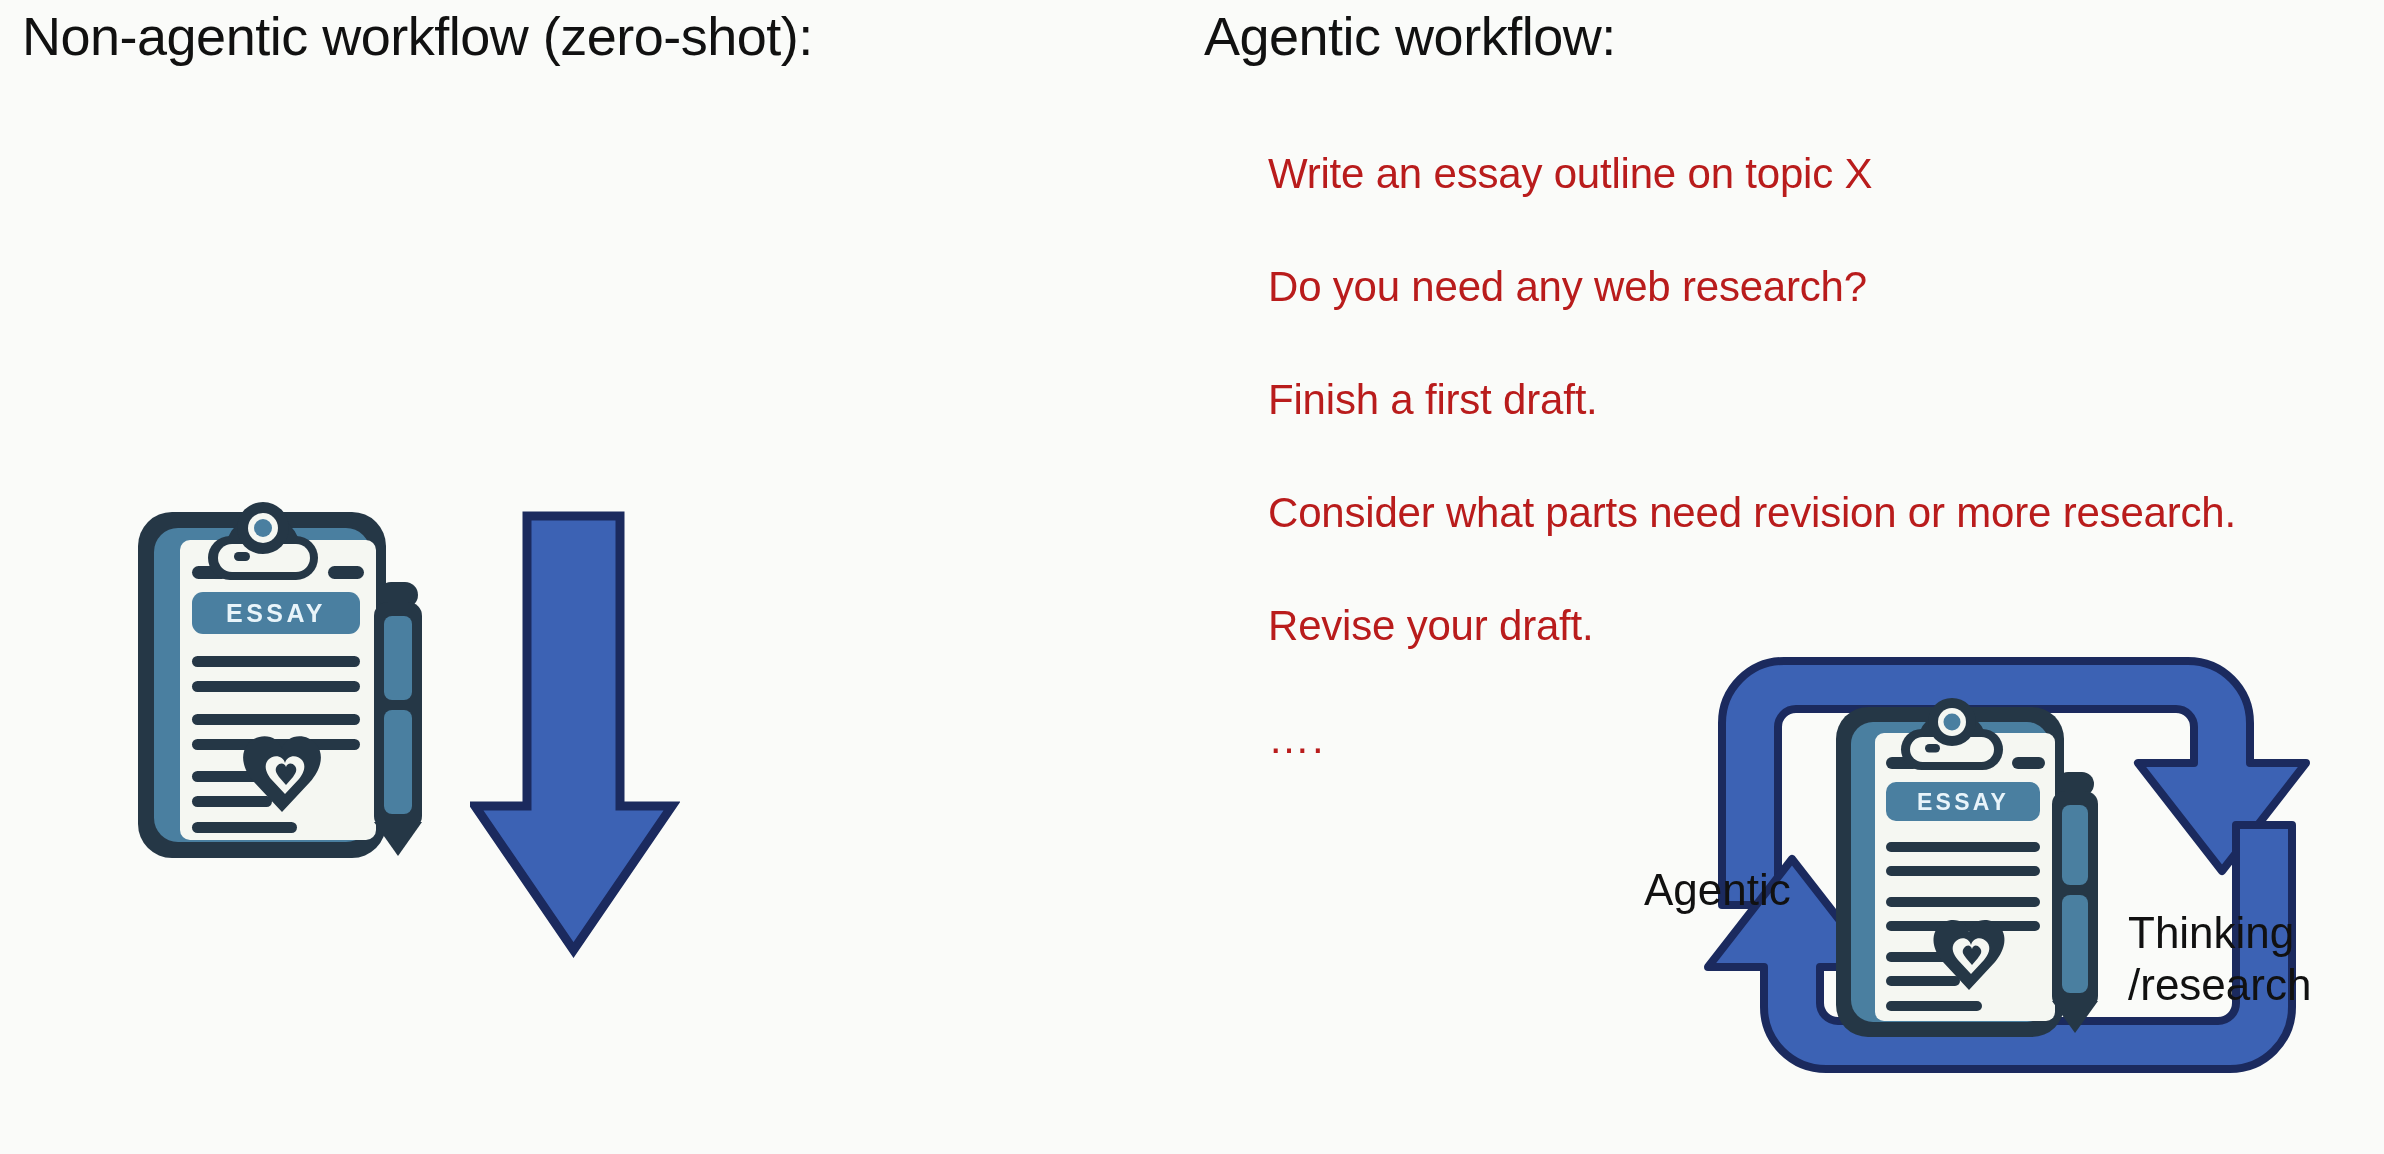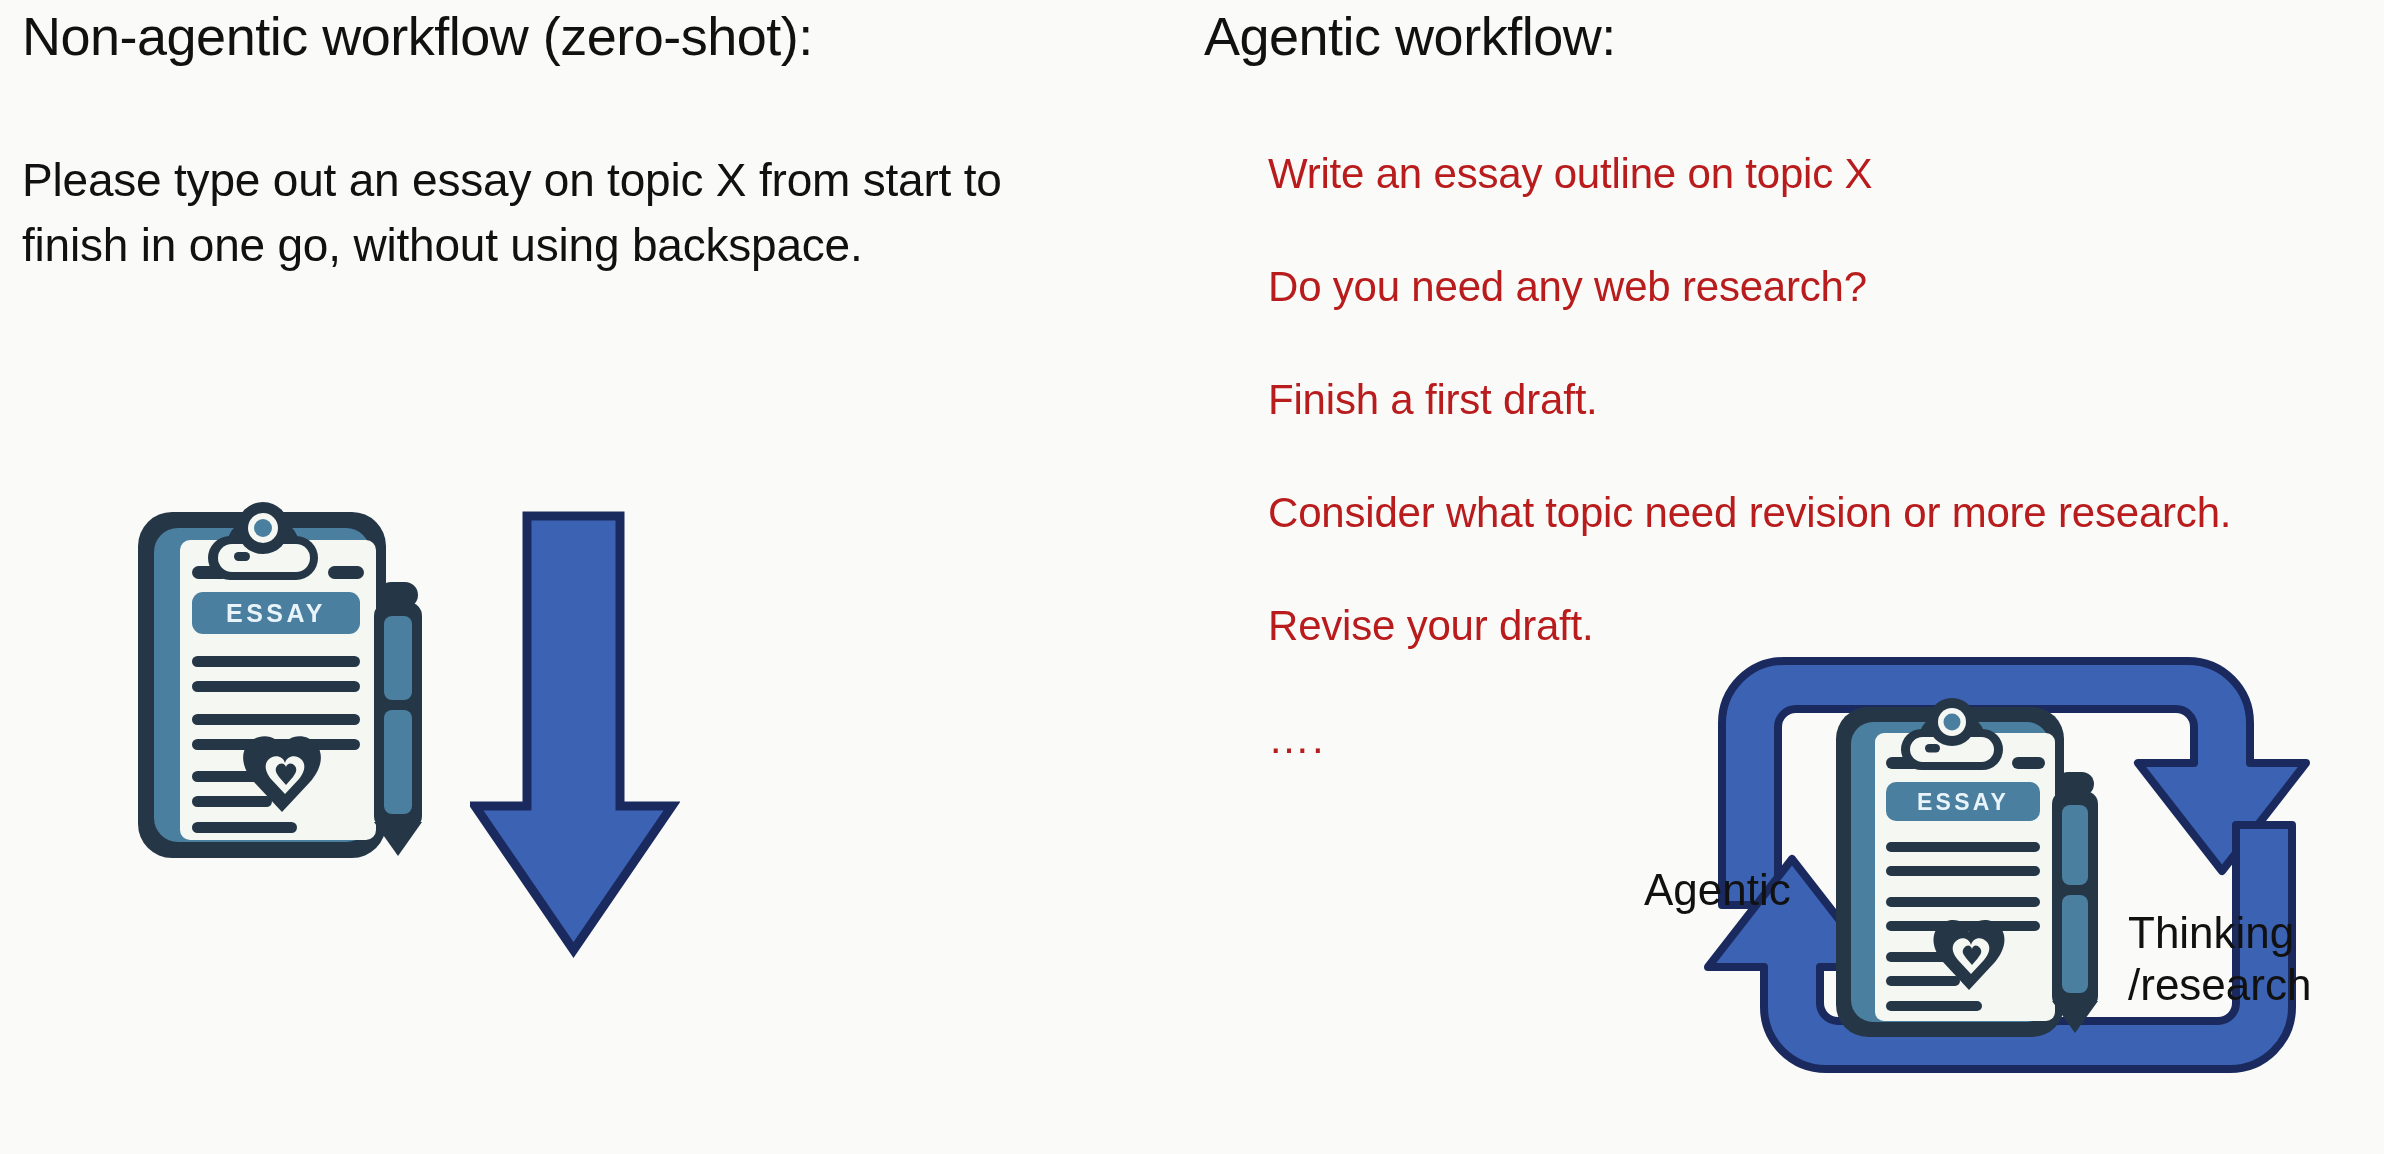--- a/index.html
+++ b/index.html
@@ -136,21 +136,20 @@
   #revise-label   { left: 14px;  top: 290px; }
   #thinking-label { left: 498px; top: 332px; line-height: 52px; white-space: normal; width: 270px; }
 </style>
 </head>
 <body>
 
 <div id="stage">
 
   <div class="col-heading" id="left-heading">Non-agentic workflow (zero-shot):</div>
 
-  <div id="left-prompt">Please type out an essay on topic X from start to finish in one go, without using backspace.</div>
 
   <div id="left-flow">
 
 
     <svg id="left-clipboard" viewBox="0 0 330 410">
 
       <rect x="8" y="42" width="248" height="346" rx="34" ry="34" fill="#253746"></rect>
       <rect x="24" y="58" width="216" height="314" rx="24" ry="24" fill="#4A7FA0"></rect>
 
       <rect x="50" y="70" width="196" height="300" rx="10" ry="10" fill="#F5F7F2"></rect>
@@ -196,21 +195,21 @@
     </svg>
 
   </div>
 
   <div class="col-heading" id="right-heading">Agentic workflow:</div>
 
   <div id="agentic-steps">
     <div class="step-line">Write an essay outline on topic X</div>
     <div class="step-line">Do you need any web research?</div>
     <div class="step-line">Finish a first draft.</div>
-    <div class="step-line">Consider what topic need revision or more research.</div>
+    <div class="step-line">Consider what parts need revision or more research.</div>
     <div class="step-line">Revise your draft.</div>
     <div class="step-line ellipsis-line">….</div>
   </div>
 
   <div id="cycle-diagram">
 
     <svg id="cycle-loop-svg" viewBox="0 0 754 580">
 
       <path d="M92 330
                L92 148

